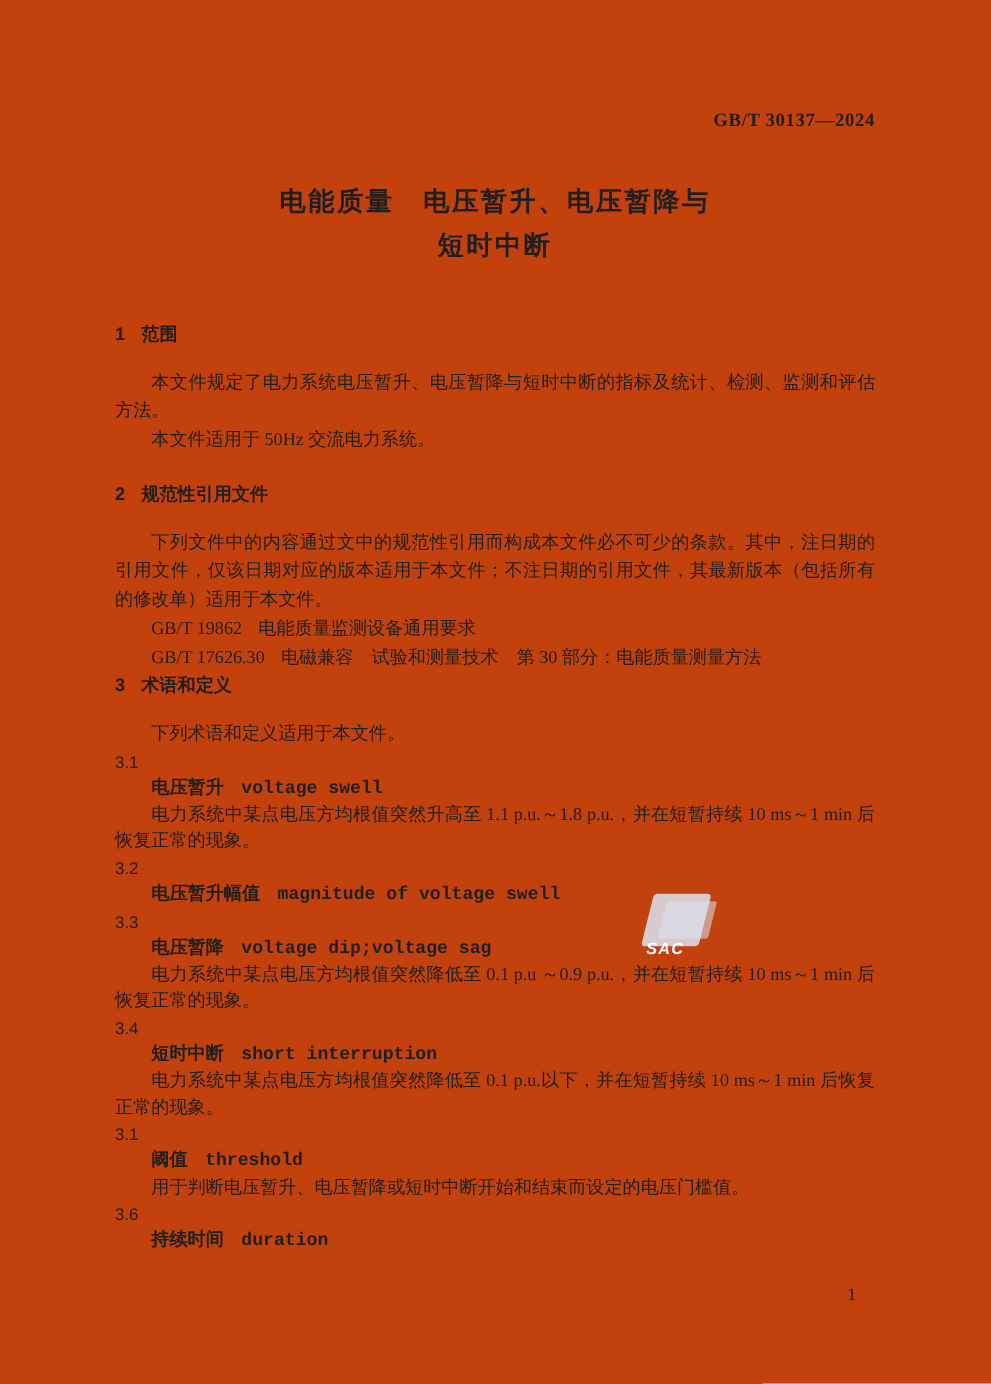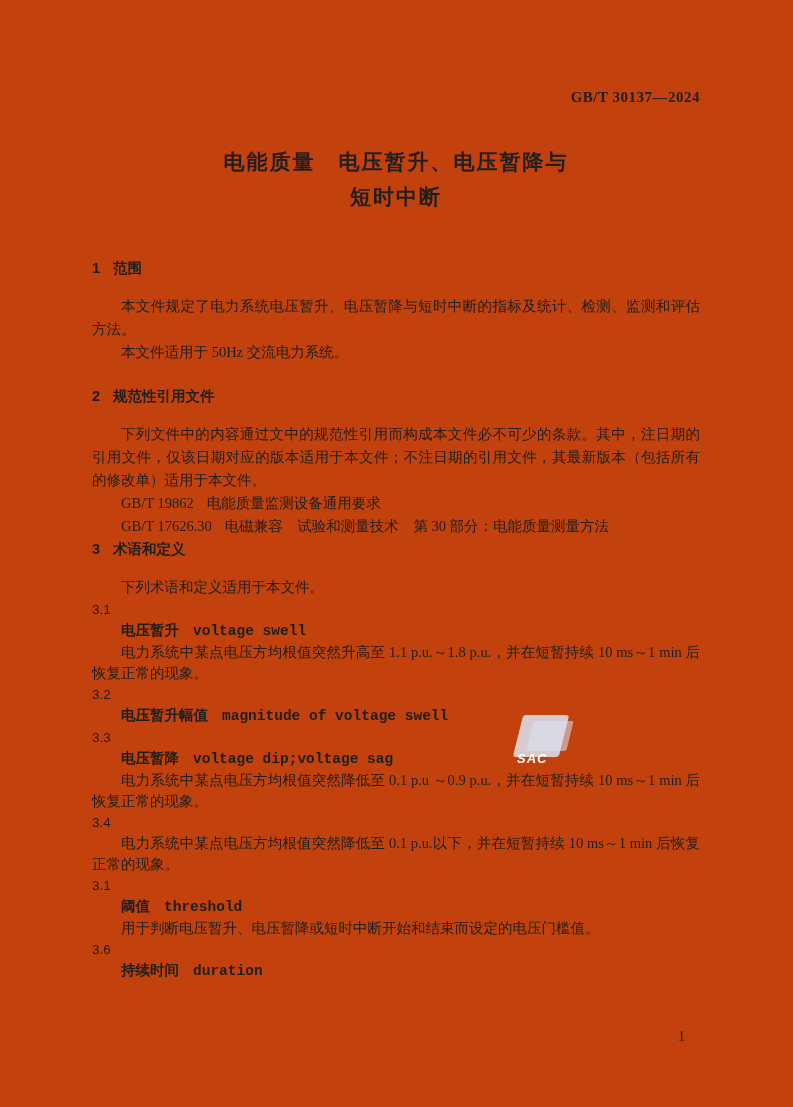--- a/index.html
+++ b/index.html
@@ -166,20 +166,21 @@
       </div>
 
       <div class="term">
         <div class="term-number">3.3</div>
         <div class="term-name"><span class="zh">电压暂降</span><span class="en">voltage dip;voltage sag</span></div>
         <p class="indent">电力系统中某点电压方均根值突然降低至 0.1 p.u ～0.9 p.u.，并在短暂持续 10 ms～1 min 后恢复正常的现象。</p>
       </div>
 
       <div class="term">
         <div class="term-number">3.4</div>
+        <div class="term-name"><span class="zh">短时中断</span><span class="en">short interruption</span></div>
         <p class="indent">电力系统中某点电压方均根值突然降低至 0.1 p.u.以下，并在短暂持续 10 ms～1 min 后恢复正常的现象。</p>
       </div>
 
       <div class="term">
         <div class="term-number">3.1</div>
         <div class="term-name"><span class="zh">阈值</span><span class="en">threshold</span></div>
         <p class="indent">用于判断电压暂升、电压暂降或短时中断开始和结束而设定的电压门槛值。</p>
       </div>
 
       <div class="term">

